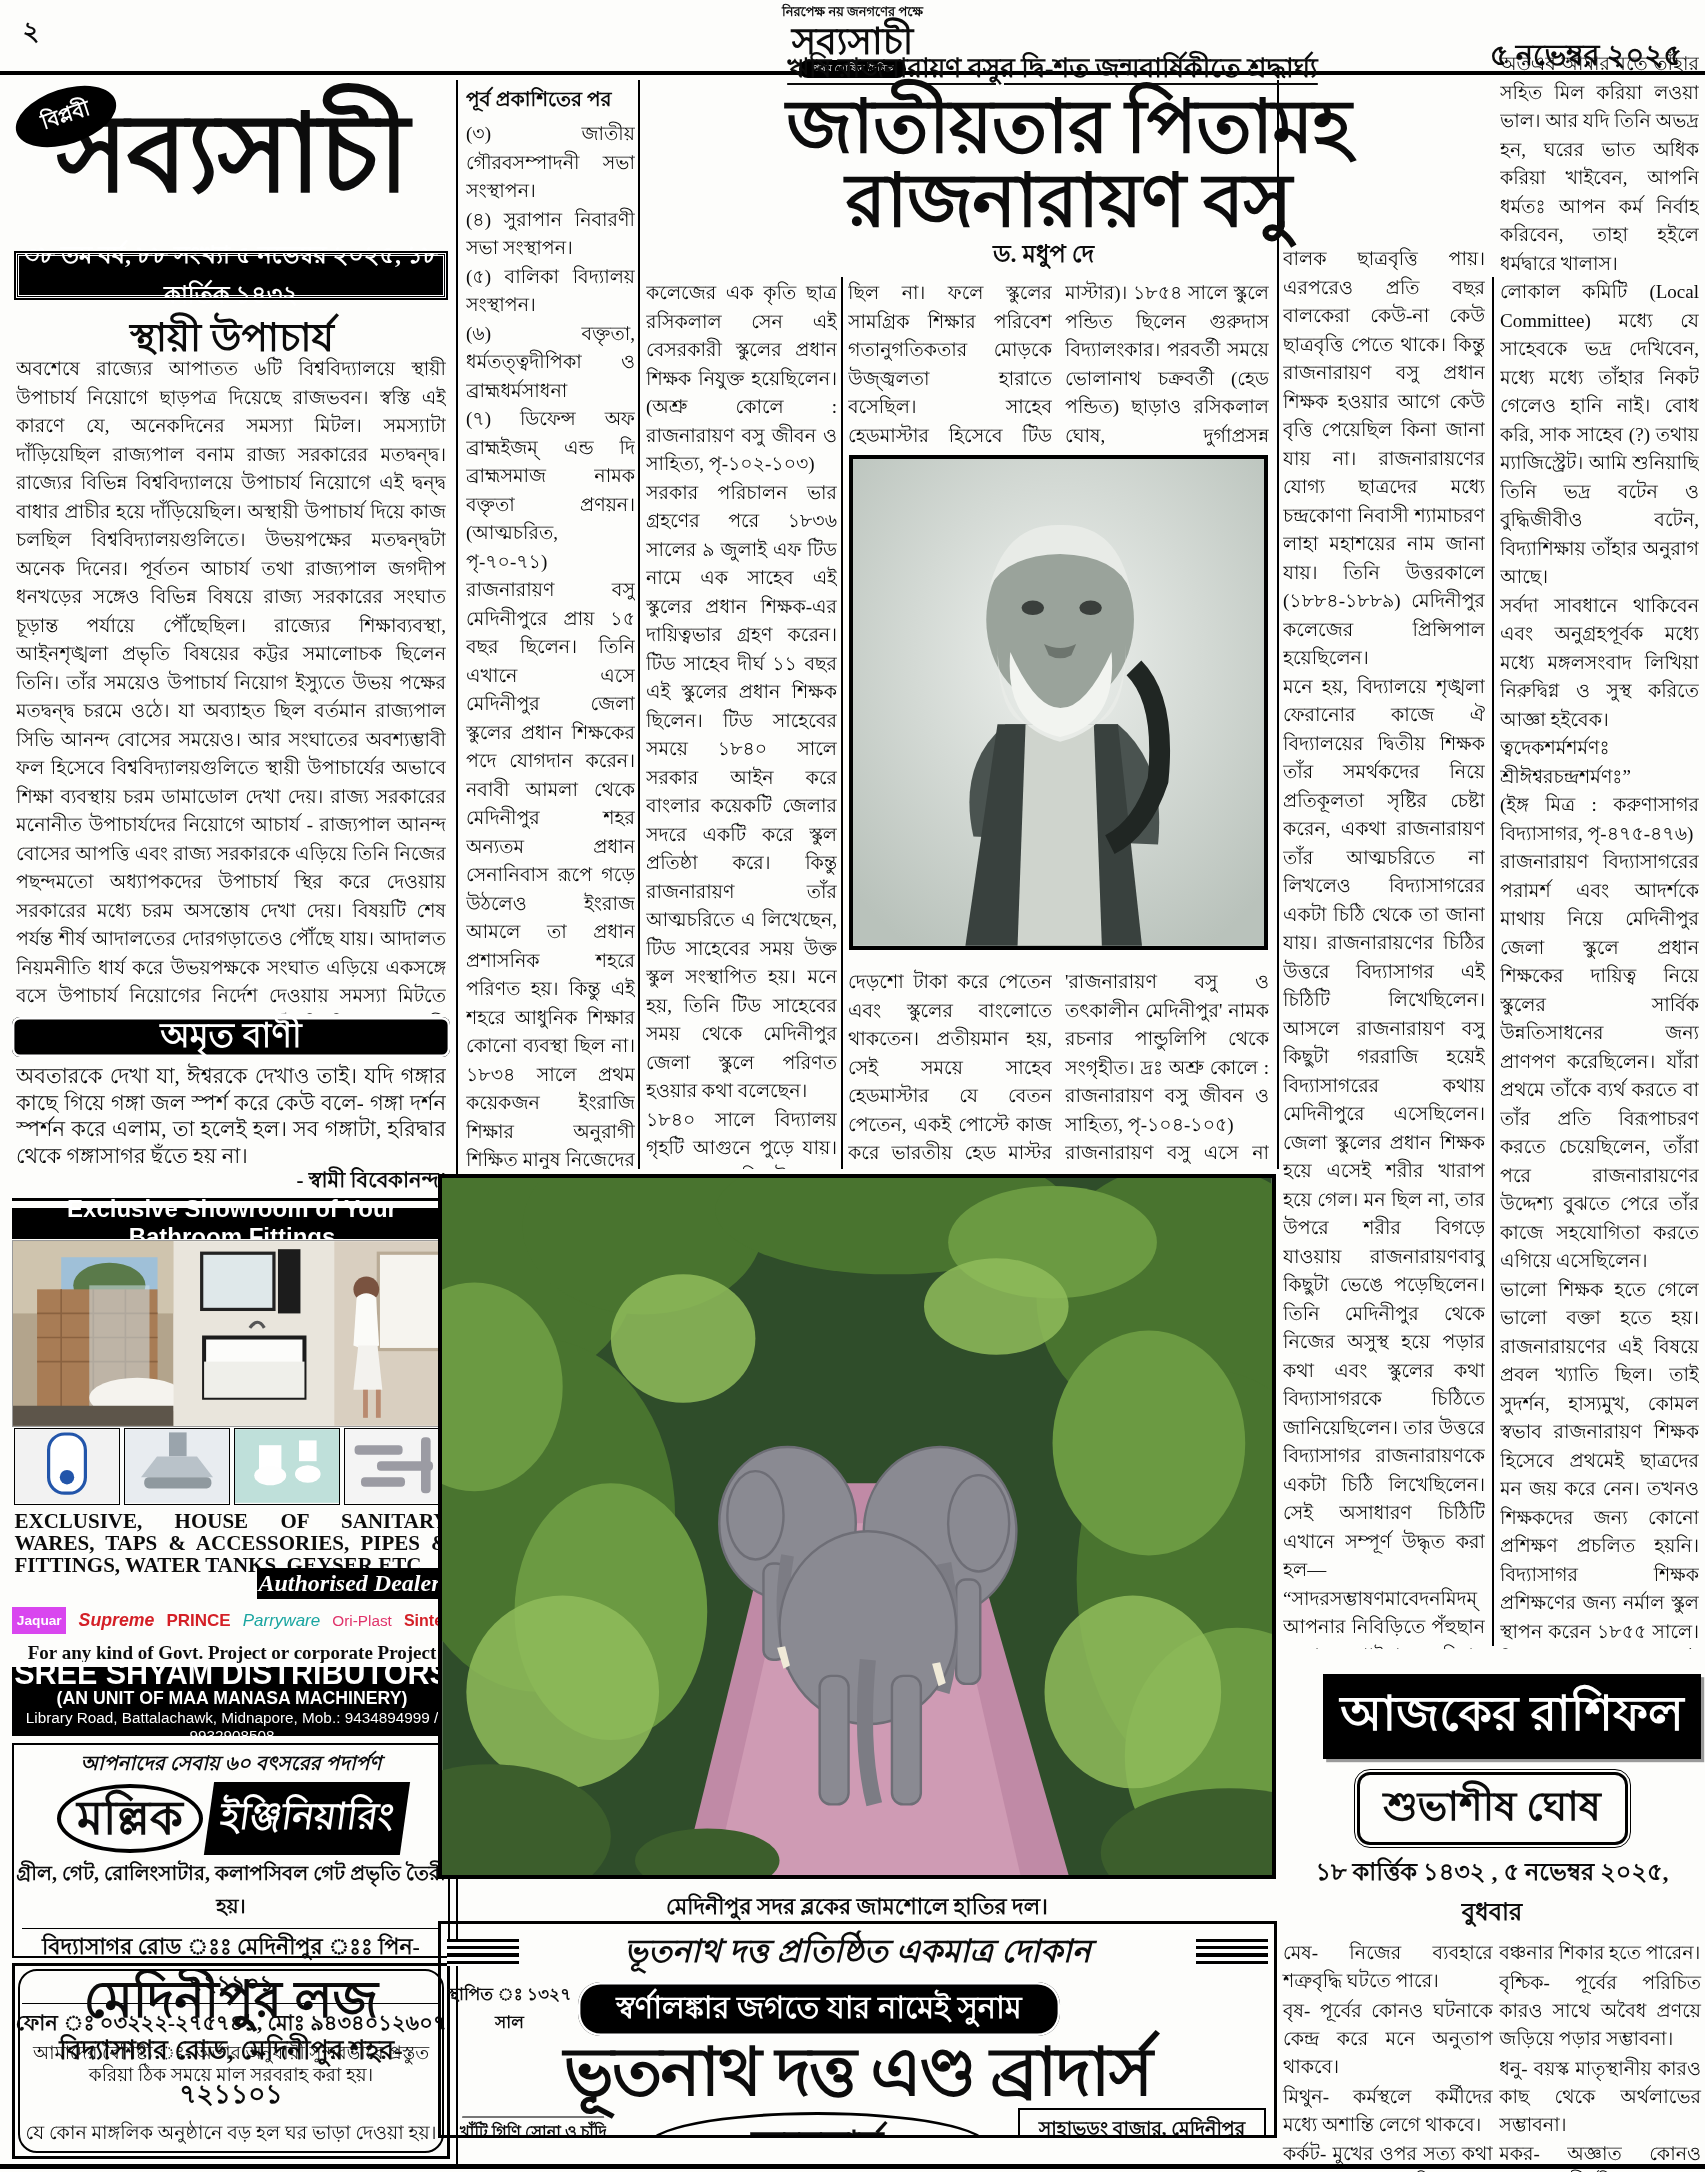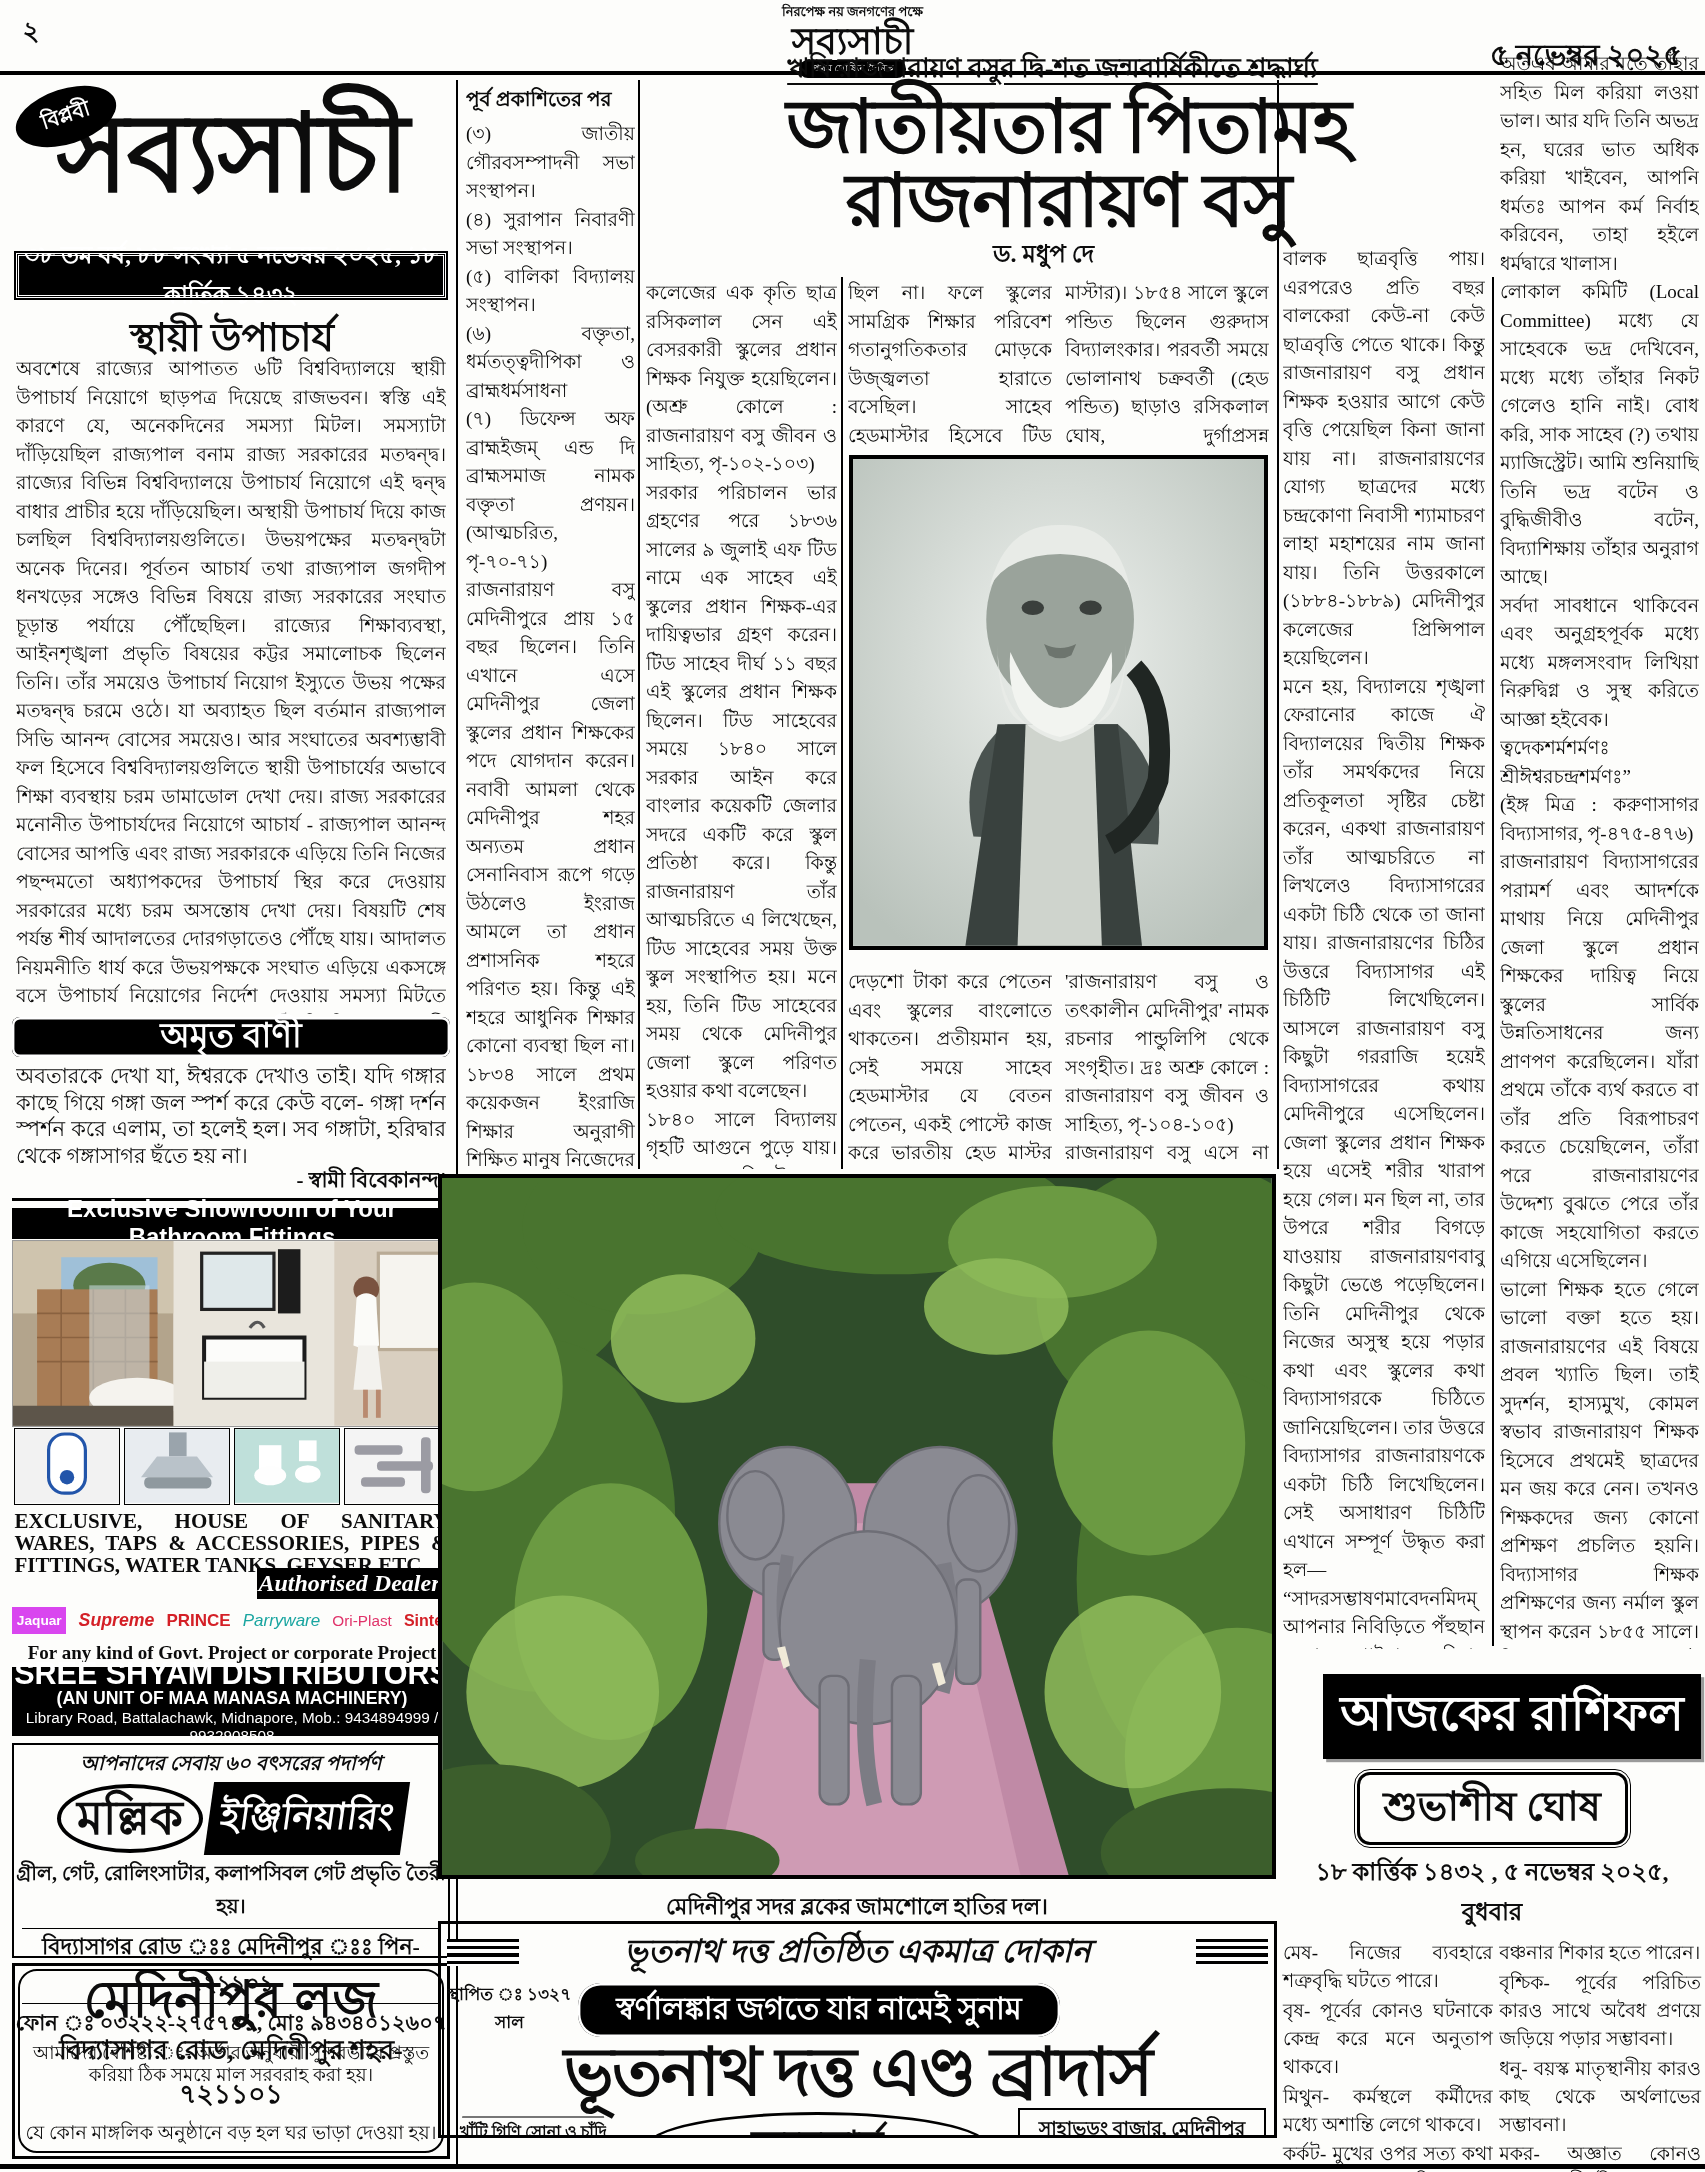--- a/index.html
+++ b/index.html
@@ -279,21 +279,21 @@
     </svg>
   </div>
   <div class="abs center" style="left:438px;top:1889px;width:838px;font-size:22px;font-weight:bold;">মেদিনীপুর সদর ব্লকের জামশোলে হাতির দল।</div>
 
   <div class="abs" style="left:438px;top:1921px;width:839px;height:217px;border:3.2px solid #000;box-sizing:border-box;overflow:hidden;">
     <div style="display:flex;align-items:center;justify-content:space-between;padding:1.6px 6.4px;">
       <div style="width:72px;height:27px;background:repeating-linear-gradient(#000 0 3.2px,#fff 3.2px 7.2px);"></div>
       <div class="bold" style="font-size:32px;font-style:italic;">ভূতনাথ দত্ত প্রতিষ্ঠিত একমাত্র দোকান</div>
       <div style="width:72px;height:27px;background:repeating-linear-gradient(#000 0 3.2px,#fff 3.2px 7.2px);"></div>
     </div>
-    <div style="display:flex;align-items:flex-end;">
+    <div style="display:flex;align-items:center;">
       <div class="bold" style="font-size:17px;width:137px;text-align:center;">স্থাপিত ঃ ১৩২৭ সাল</div>
       <div class="whiteblock center" style="flex:0 0 482px;border-radius:22.5px;font-size:30.5px;font-weight:bold;padding:1.6px 0;box-shadow:0 0 0 2.4px #fff inset;">স্বর্ণালঙ্কার জগতে যার নামেই সুনাম</div>
     </div>
     <div class="center bold" style="font-size:67px;line-height:1.05;letter-spacing:-1.6px;">ভূতনাথ দত্ত  এণ্ড ব্রাদার্স</div>
     <div style="display:flex;align-items:center;justify-content:space-between;padding:0 8px;">
       <div class="center" style="width:161px;font-size:16px;font-weight:bold;border:2.4px solid #777;padding:1.6px;clip-path:polygon(8% 0,92% 0,100% 100%,0 100%);">খাঁটি গিণি সোনা ও চাঁদি রূপার গহণা ব্যবসায়ী</div>
       <div class="center" style="width:337px;font-size:37px;font-weight:bold;border:3.2px solid #000;border-radius:50%;">জুয়েলার্স</div>
       <div class="center bold" style="width:241px;font-size:19px;border:2.4px solid #000;padding:4.8px 1.6px;">সাহাভড়ং বাজার, মেদিনীপুর শহর</div>
     </div>
 

